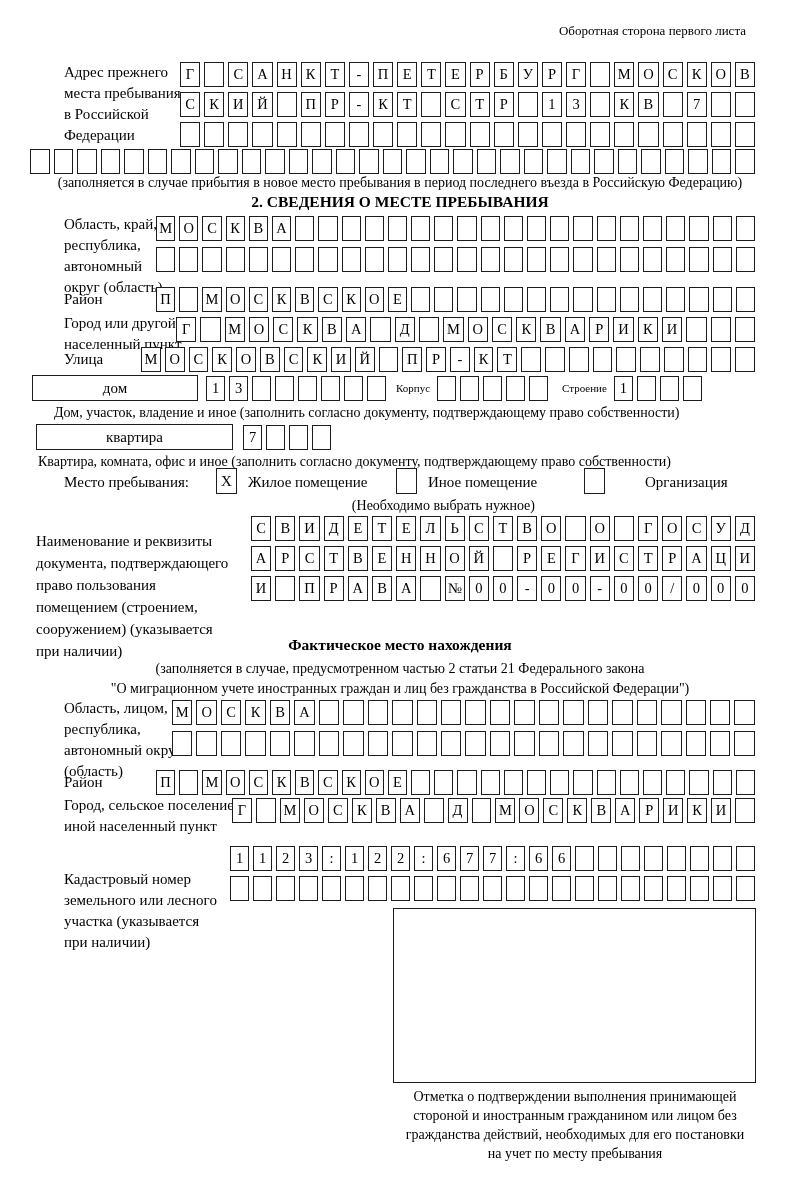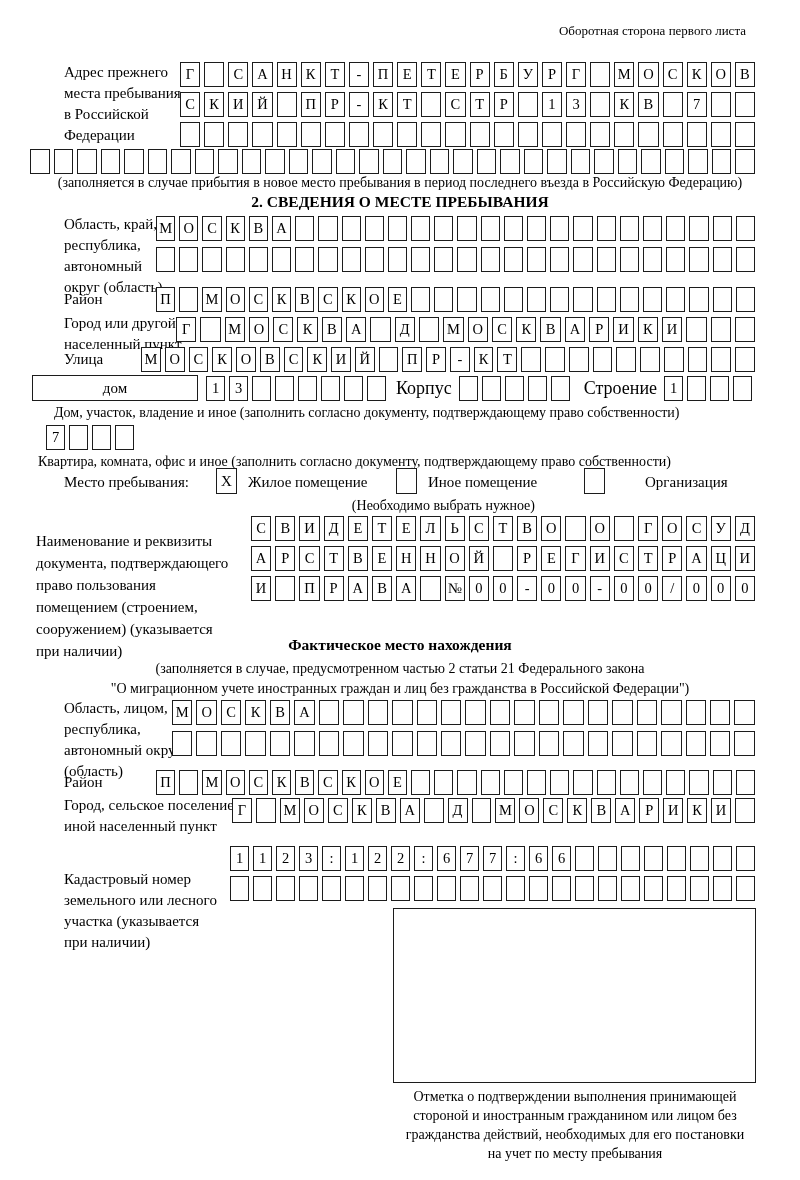--- a/index.html
+++ b/index.html
@@ -22,21 +22,21 @@
     display:flex; align-items:center; justify-content:center;
     font-size:14.5px; line-height:1; height:25px;
   }
   .minirow { display:flex; gap:4px; }
   .minirow .cell { flex:0 0 19px; }
   .hrow { position:absolute; display:flex; align-items:center; height:26px; }
   .bigbox {
     border:1.5px solid #1c1c1c; height:26px;
     display:flex; align-items:center; justify-content:center; font-size:15px;
   }
-  .inline-label { font-size:18px; }
+  .inline-label { font-size:11px; }
   .checkbox {
     position:absolute; width:21px; height:26px; border:1.5px solid #1c1c1c;
     display:flex; align-items:center; justify-content:center; font-size:15px;
   }
   .stampbox { position:absolute; border:1.5px solid #1c1c1c; background:#fff; }
 </style>
 </head>
 <body>
 
 <div class="page">
@@ -338,20 +338,23 @@
     <div class="minirow">
         <span class="cell">1</span>
         <span class="cell"></span>
         <span class="cell"></span>
         <span class="cell"></span>
       </div>
   </div>
   <div class="abs cap" style="left:38px; top:404px;margin-left:16px;">Дом, участок, владение и иное (заполнить согласно документу, подтверждающему право собственности)</div>
 
   <div class="hrow" style="left:36px; top:424px;">
+    <div class="bigbox" style="width:197px;">
+      <span>квартира</span>
+    </div>
     <div class="minirow" style="margin-left:10px;">
         <span class="cell">7</span>
         <span class="cell"></span>
         <span class="cell"></span>
         <span class="cell"></span>
       </div>
   </div>
   <div class="abs cap" style="left:38px; top:453px;">Квартира, комната, офис и иное (заполнить согласно документу, подтверждающему право собственности)</div>
 
   <div class="abs lbl" style="left:64px; top:472px;">Место пребывания:</div>

